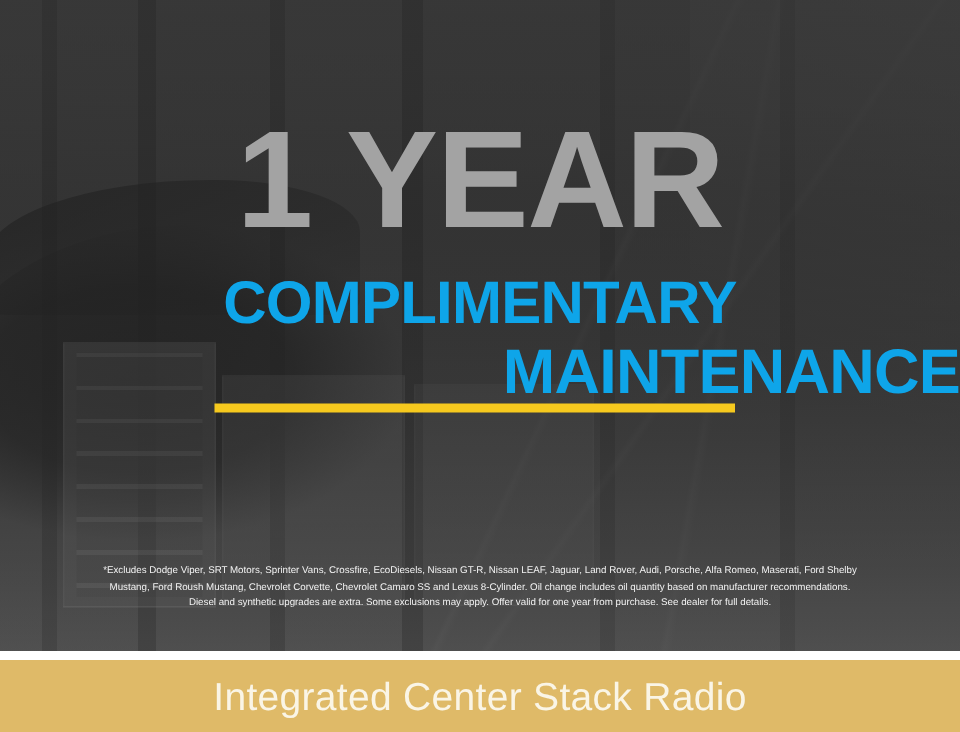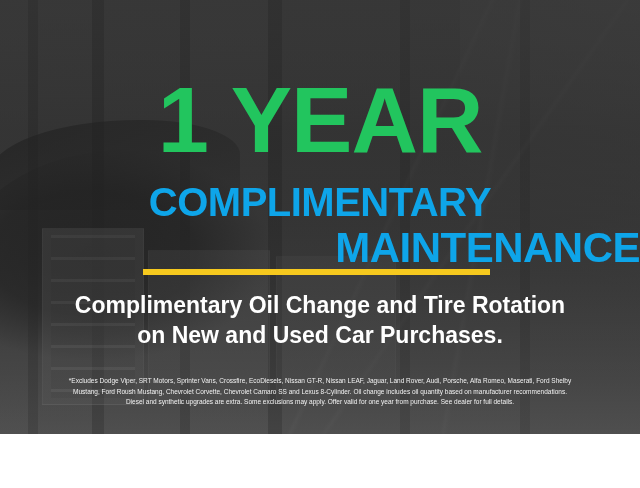--- a/index.html
+++ b/index.html
@@ -150,21 +150,21 @@
 
   .headline {
     position: absolute;
     left: 0;
     right: 0;
     top: 74px;
     font-size: 92px;
     line-height: 92px;
     font-weight: bold;
     letter-spacing: -1px;
-    color: #22c55e;
+    color: #a3a3a3;
     white-space: nowrap;
     text-align: center;
   }
 
   .subhead {
     position: absolute;
     left: 0;
     right: 0;
     top: 180px;
     color: #0ea5e9;
@@ -262,30 +262,29 @@
 
       <div class="headline">1 YEAR</div>
 
       <div class="subhead">
         <div class="line1">COMPLIMENTARY</div>
         <div class="line2">MAINTENANCE</div>
       </div>
 
       <div class="divider"></div>
 
-      <div class="tagline">
-        <div>Complimentary Oil Change and Tire Rotation</div>
-        <div>on New and Used Car Purchases.</div>
-      </div>
 
       <div class="finepaint">
         <div>*Excludes Dodge Viper, SRT Motors, Sprinter Vans, Crossfire, EcoDiesels, Nissan GT-R, Nissan LEAF, Jaguar, Land Rover, Audi, Porsche, Alfa Romeo, Maserati, Ford Shelby</div>
         <div>Mustang, Ford Roush Mustang, Chevrolet Corvette, Chevrolet Camaro SS and Lexus 8-Cylinder. Oil change includes oil quantity based on manufacturer recommendations.</div>
         <div>Diesel and synthetic upgrades are extra. Some exclusions may apply. Offer valid for one year from purchase. See dealer for full details.</div>
       </div>
 
     </div>
   </div>
 
   <div class="gap"></div>
 
+  <div class="banner">
+    <span class="banner-text">Integrated Center Stack Radio</span>
+  </div>
 
 </div>
 
 </body></html>

